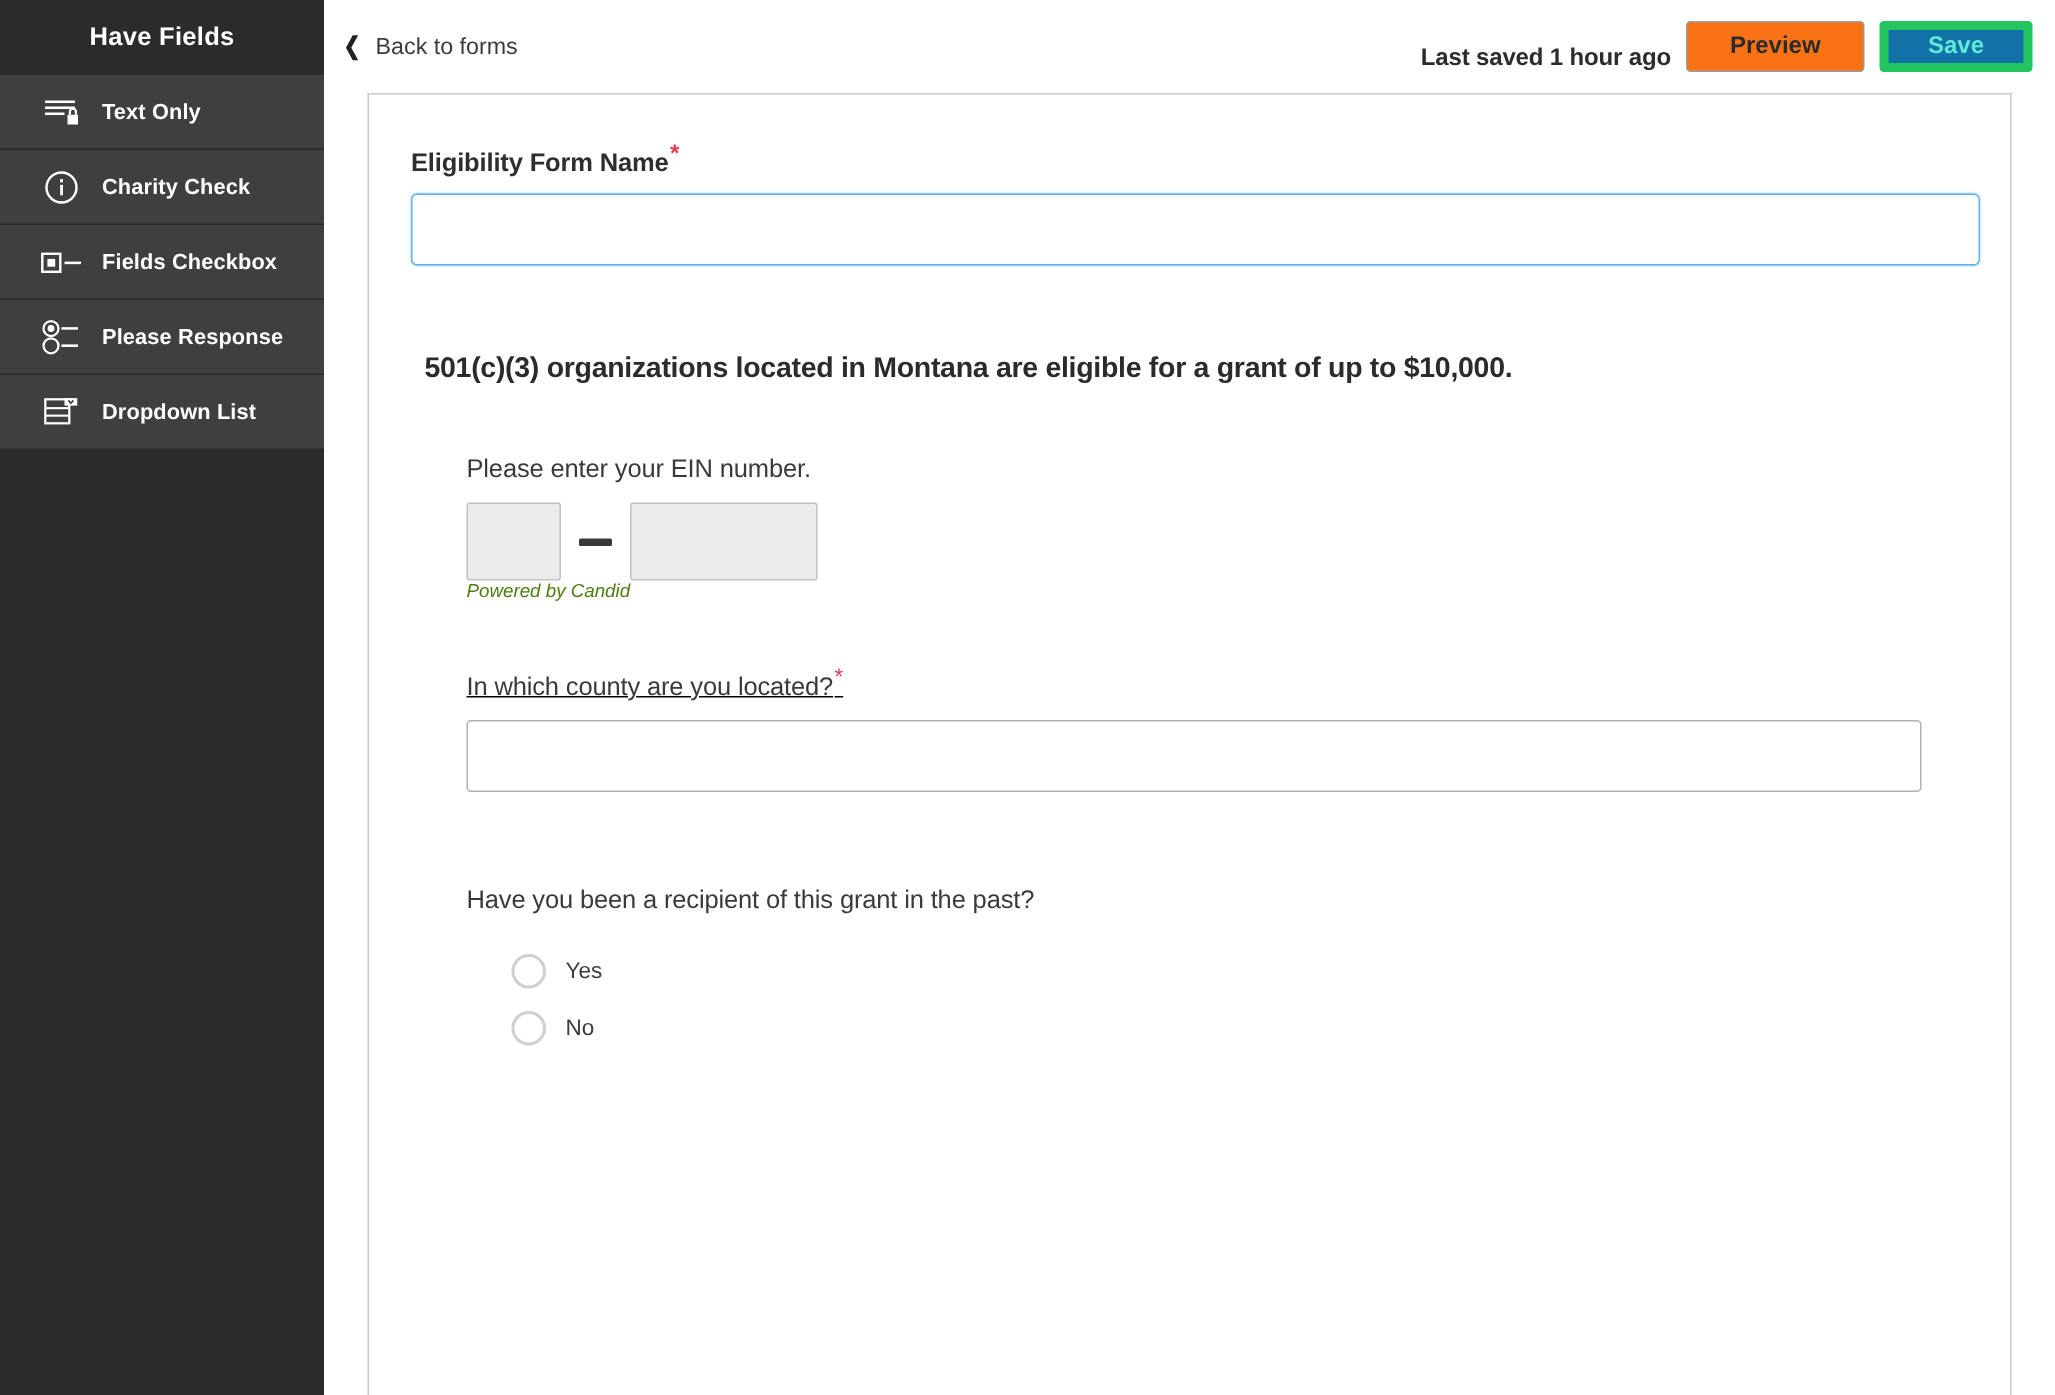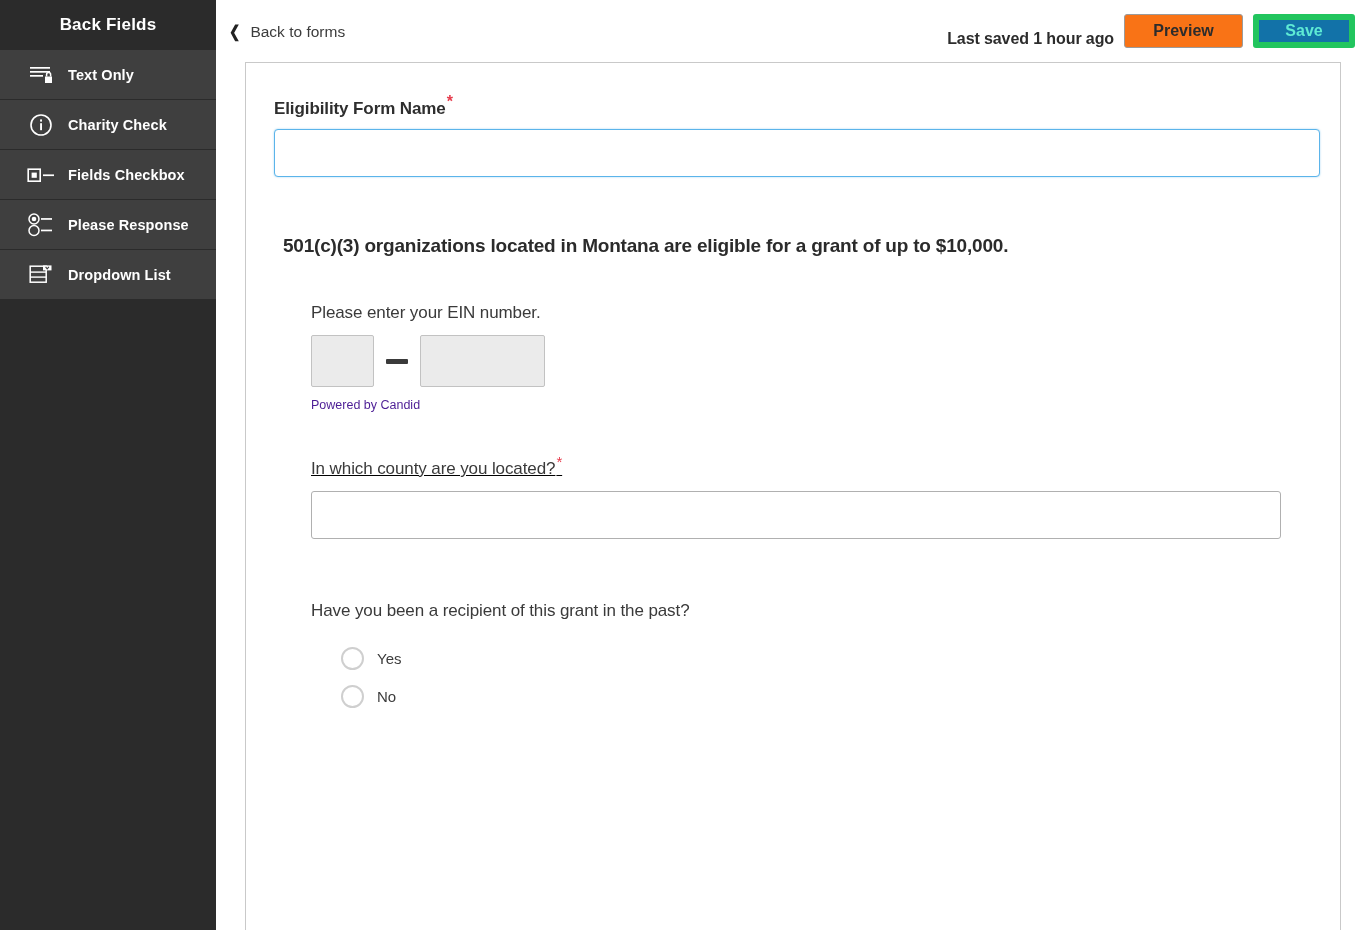--- a/index.html
+++ b/index.html
@@ -196,22 +196,22 @@
   .ein-box.large { width: 125px; }
   .ein-dash {
     width: 22px;
     height: 5px;
     background: #3a3a3a;
     margin: 0 12px;
     border-radius: 1px;
   }
   .candid {
     font-size: 12.5px;
-    color: #4c1d95;
-    margin-top: 11px;
+    font-style: italic;
+    color: #4d7c0f;
   }
 
   .text-input {
     display: block;
     width: 970px;
     height: 48px;
     border: 1px solid #b0b0b0;
     border-radius: 3px;
     outline: none;
     background: #fff;
@@ -239,21 +239,21 @@
     color: #3c3c3c;
     margin-left: 13px;
   }
 </style>
 </head>
 <body>
 
 <div class="app">
 
   <aside class="sidebar">
-    <div class="sidebar-title">Back Fields</div>
+    <div class="sidebar-title">Have Fields</div>
 
     <div class="sidebar-list">
 
       <div class="sidebar-item">
         <span class="sb-icon">
           <svg width="24" height="20" viewBox="0 0 24 20">
             <rect x="1" y="2" width="20" height="1.7" fill="#fff"></rect>
             <rect x="1" y="6" width="20" height="1.7" fill="#fff"></rect>
             <rect x="1" y="10" width="13" height="1.7" fill="#fff"></rect>
             <rect x="16" y="11.5" width="7" height="6.5" fill="#fff"></rect>

